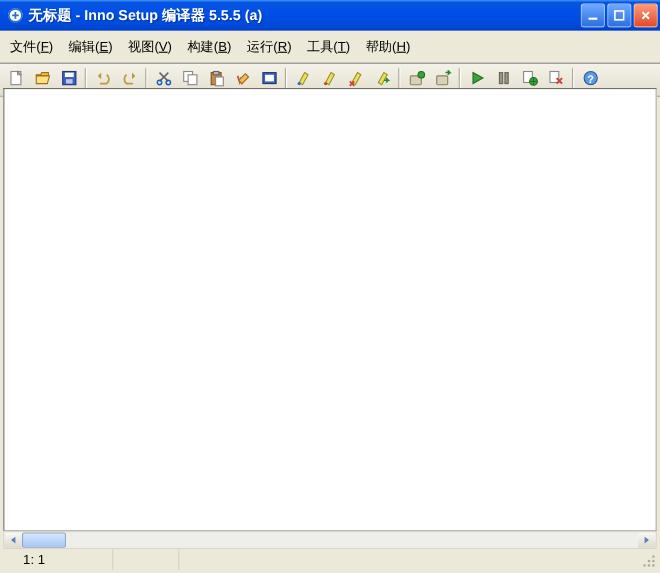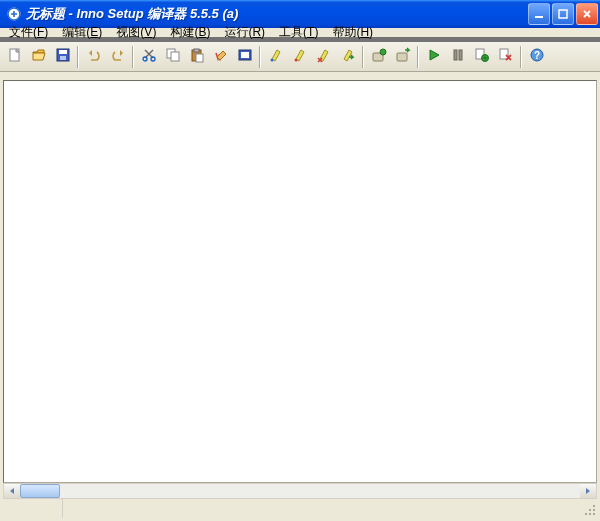--- a/index.html
+++ b/index.html
@@ -1,27 +1,27 @@
 <!DOCTYPE html>
 <html><head>
 <meta charset="utf-8">
 <style>
 * { box-sizing: border-box; margin: 0; padding: 0; }
 body { font-family: "Microsoft YaHei", "SimSun", Tahoma, sans-serif; font-size: 12px; background: #ece9d8; width: 600px; height: 521px; overflow: hidden; }
 
-.titlebar { height: 28px; background: linear-gradient(to bottom, #3a95ff 0%, #0854e0 8%, #0050e8 40%, #0048d8 88%, #003bc0 100%); display: flex; align-items: center; padding: 0 2px 0 6px; color: #fff; font-style: italic; }
+.titlebar { height: 28px; background: linear-gradient(to bottom, #3a95ff 0%, #0854e0 8%, #0050e8 40%, #0048d8 88%, #003bc0 100%); display: flex; align-items: center; padding: 0 2px 0 6px; color: #fff; }
 .titlebar .app-icon { width: 16px; height: 16px; margin-right: 4px; }
 .titlebar .title-text { font-weight: bold; font-size: 13px; text-shadow: 1px 1px 1px rgba(0,0,0,0.3); flex: 1; }
 .winbtns { display: flex; gap: 2px; }
 .winbtn { width: 22px; height: 22px; border-radius: 3px; display: flex; align-items: center; justify-content: center; border: 1px solid rgba(255,255,255,0.4); }
 .winbtn.min, .winbtn.max { background: linear-gradient(to bottom, #6fa8ff, #2b6fe0); }
 .winbtn.close { background: linear-gradient(to bottom, #ff9c7a, #e24a2a); }
 .winbtn svg { display: block; }
 
-.menubar { height: 14px; background: #ece9d8; display: flex; align-items: center; padding: 0 2px; border-bottom: 5px solid #737373; }
+.menubar { height: 30px; background: #ece9d8; display: flex; align-items: center; padding: 0 2px; border-bottom: 1px solid #737373; }
 .menu-item { padding: 2px 7px; cursor: default; }
 .menu-item .mn { text-decoration: underline; }
 
 .toolbar { height: 30px; background: linear-gradient(to bottom, #f4f2e9, #e3dfce); display: flex; align-items: center; padding: 0 3px; border-bottom: 1px solid #aca899; gap: 1px; }
 .tb-btn { width: 23px; height: 23px; display: flex; align-items: center; justify-content: center; border: 1px solid transparent; border-radius: 2px; }
 .tb-sep { width: 2px; height: 22px; border-left: 1px solid #aca899; border-right: 1px solid #fff; margin: 0 2px; }
 
 .editor-area { position: absolute; top: 80px; left: 3px; right: 3px; bottom: 38px; background: #fff; border: 1px solid #aca899; border-top-color: #716f64; border-left-color: #716f64; }
 
 .hscroll { position: absolute; left: 3px; right: 3px; bottom: 22px; height: 16px; background: #eeeeea; display: flex; align-items: center; border: 1px solid #d4d0c8; }
@@ -226,20 +226,21 @@
       <div class="thumb"></div>
     </div>
   <div class="arrow">
       <svg width="8" height="8">
         <path d="M2 1l4 3-4 3z" fill="#5a7fb8"></path>
       </svg>
     </div>
 </div>
 
 <div class="statusbar">
+  <div class="status-cell pos">1: 1</div>
   <div class="status-cell"></div>
   <div class="status-cell rest"></div>
   <span class="grip"><svg width="16" height="16">
         <g fill="#aca899">
           <rect x="12" y="4" width="2" height="2"></rect>
           <rect x="8" y="8" width="2" height="2"></rect>
           <rect x="12" y="8" width="2" height="2"></rect>
           <rect x="4" y="12" width="2" height="2"></rect>
           <rect x="8" y="12" width="2" height="2"></rect>
           <rect x="12" y="12" width="2" height="2"></rect>

